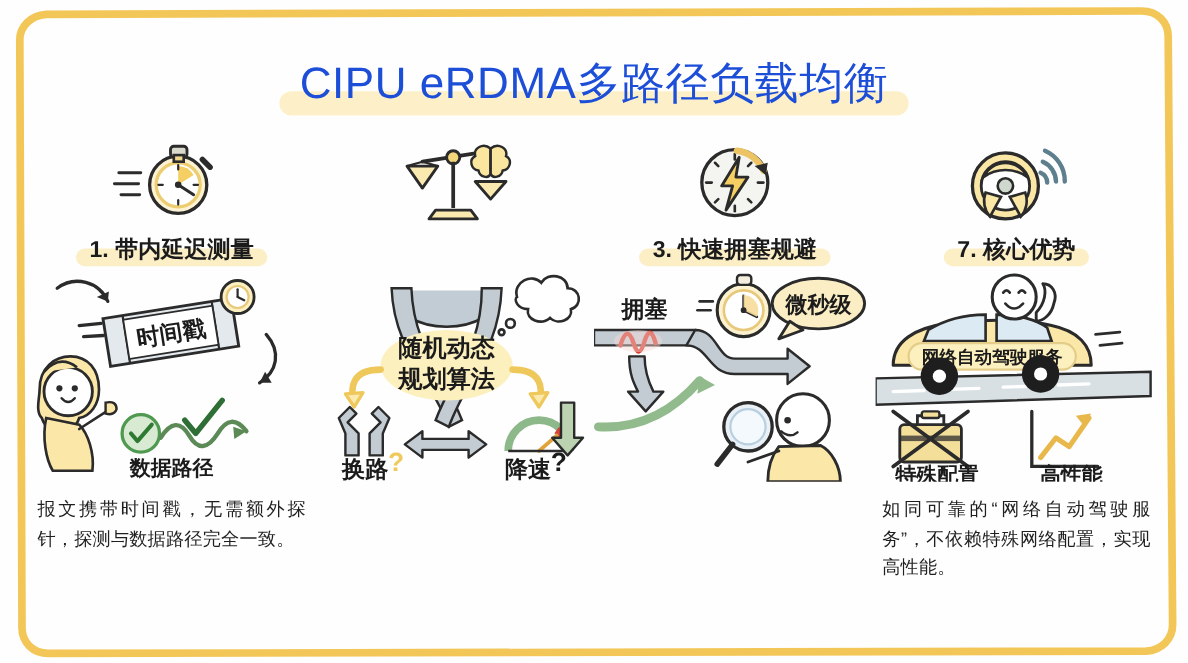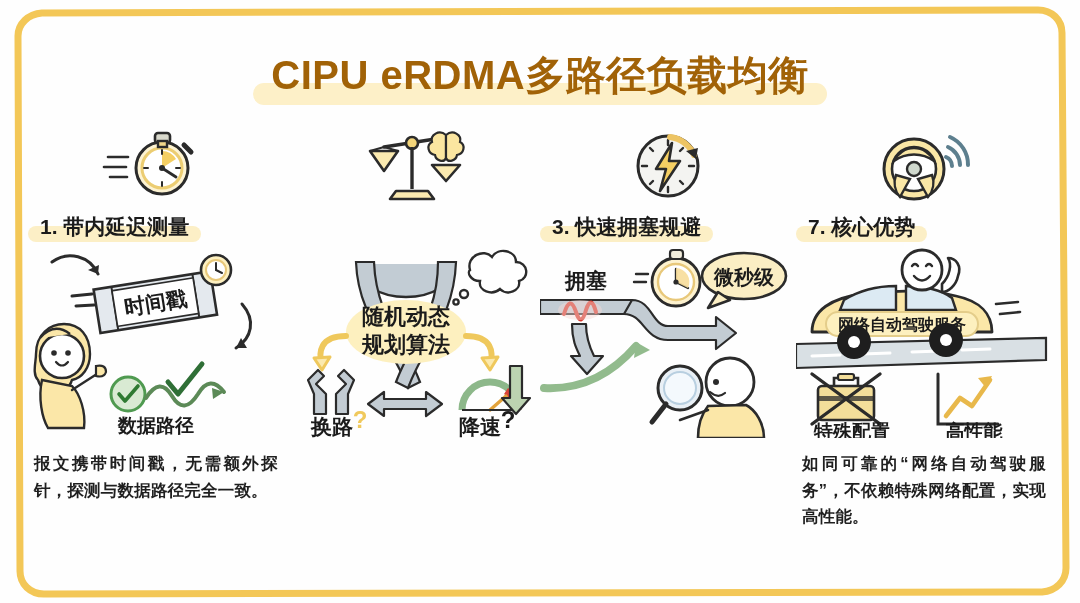--- a/index.html
+++ b/index.html
@@ -27,44 +27,44 @@
     display: inline-block; position: relative;
     padding: 2px 18px 4px 18px;
   }
   .title-hl::before {
     content: ""; position: absolute;
     left: 0; right: 0; bottom: 2px; height: 22px;
     background: #fdf0c8; border-radius: 11px; z-index: 0;
   }
   .title-text {
     position: relative; z-index: 1;
-    font-size: 40px; font-weight: 700; color: #a16207;
+    font-size: 40px; font-weight: 400; color: #1d4ed8;
     letter-spacing: 0.5px; white-space: nowrap;
   }
 
   
   .cols { position: absolute; top: 118px; left: 28px; width: 1024px; height: 455px; display: flex; }
   .col { position: relative; width: 256px; height: 100%; }
 
   .col-icon { position: absolute; top: 0; left: 0; width: 100%; height: 92px; display: flex; align-items: center; justify-content: center; }
-  .col-head { position: absolute; top: 94px; left: 0; width: 100%; }
+  .col-head { position: absolute; top: 94px; left: 0; width: 100%; text-align: center; }
   .head-hl { display: inline-block; position: relative; padding: 1px 12px 2px 12px; }
   .head-hl::before {
     content: ""; position: absolute; left: 0; right: 0; bottom: 1px; height: 16px;
     background: #fcefc6; border-radius: 9px; z-index: 0;
   }
   .head-text { position: relative; z-index: 1; font-size: 21px; font-weight: 700; color: #1b1b1b; white-space: nowrap; }
 
   .col-art { position: absolute; top: 130px; left: 0; width: 256px; height: 190px; }
   .col-art svg { position: absolute; inset: 0; }
 
   .col-desc {
     position: absolute; top: 332px; left: 6px; width: 244px;
     font-size: 16.5px; line-height: 1.62; color: #1f1f1f;
-    font-weight: 700; text-align: justify; text-align-last: left;
+    font-weight: 400; text-align: justify; text-align-last: left;
     letter-spacing: 0.2px;
   }
   .col-desc.centerish { text-align: center; text-align-last: center; }
 
   .art-label {
     position: absolute; font-weight: 700; color: #1b1b1b; white-space: nowrap;
   }
 </style>
 </head>
 <body>

